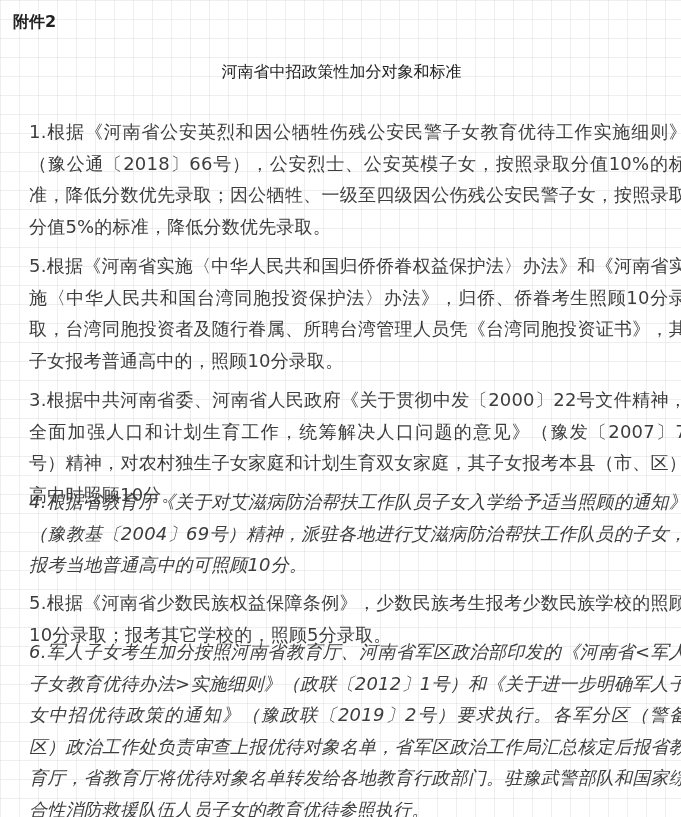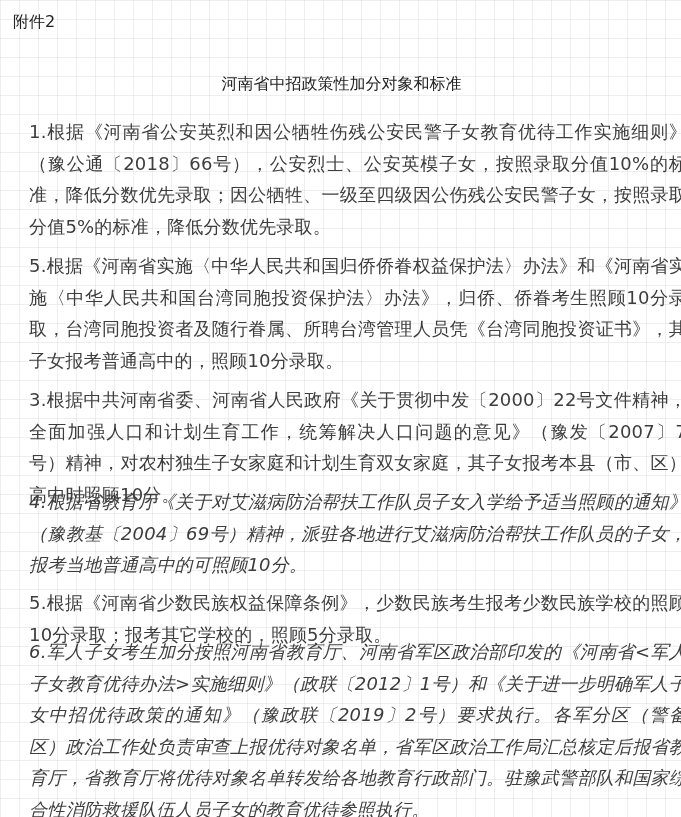--- a/index.html
+++ b/index.html
@@ -14,28 +14,28 @@
       background-size: 19px 19px;
       font-family: "DejaVu Sans", "Liberation Sans", sans-serif;
       color: #3a3a3a;
       position: relative;
     }
     .attach {
       position: absolute;
       left: 13px;
       top: 12px;
       font-size: 16px;
-      font-weight: normal;
+      font-weight: bold;
       color: #222;
       letter-spacing: 0px;
     }
     .title {
       position: absolute;
       left: 0;
-      top: 74px;
+      top: 62px;
       width: 681px;
       text-align: center;
       font-size: 16px;
       color: #222;
       padding-left: 2px;
       box-sizing: border-box;
     }
     .para {
       position: absolute;
       left: 13px;

